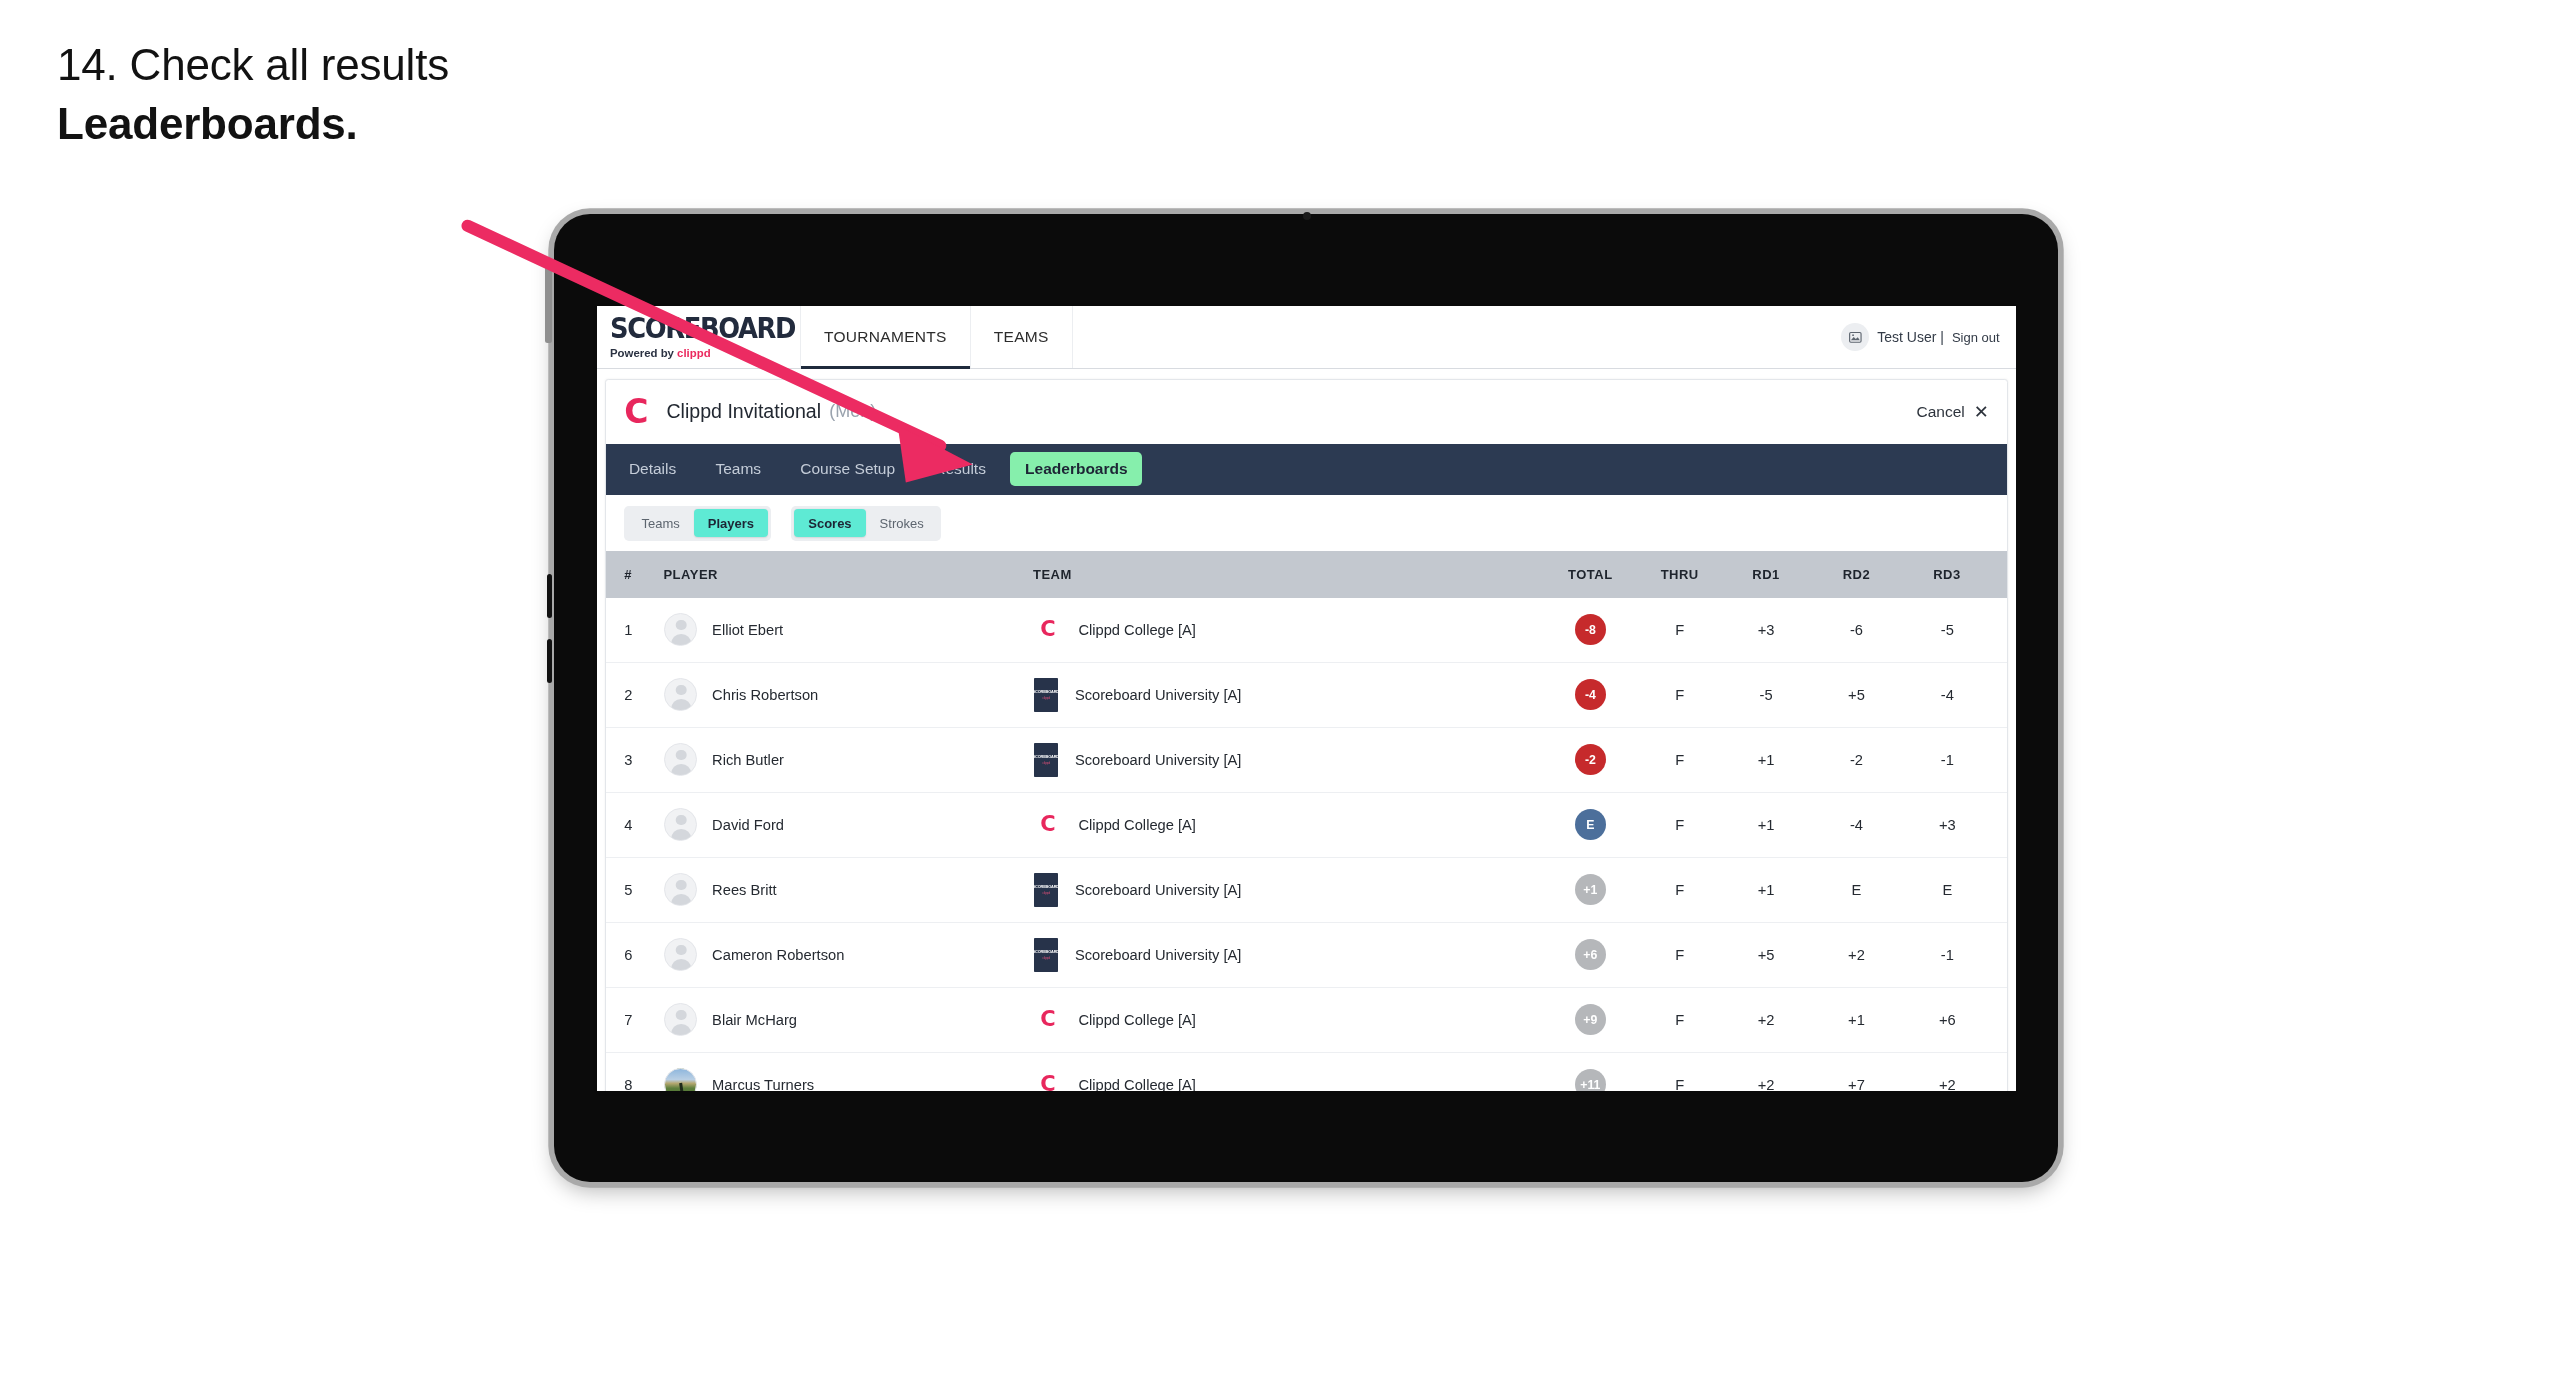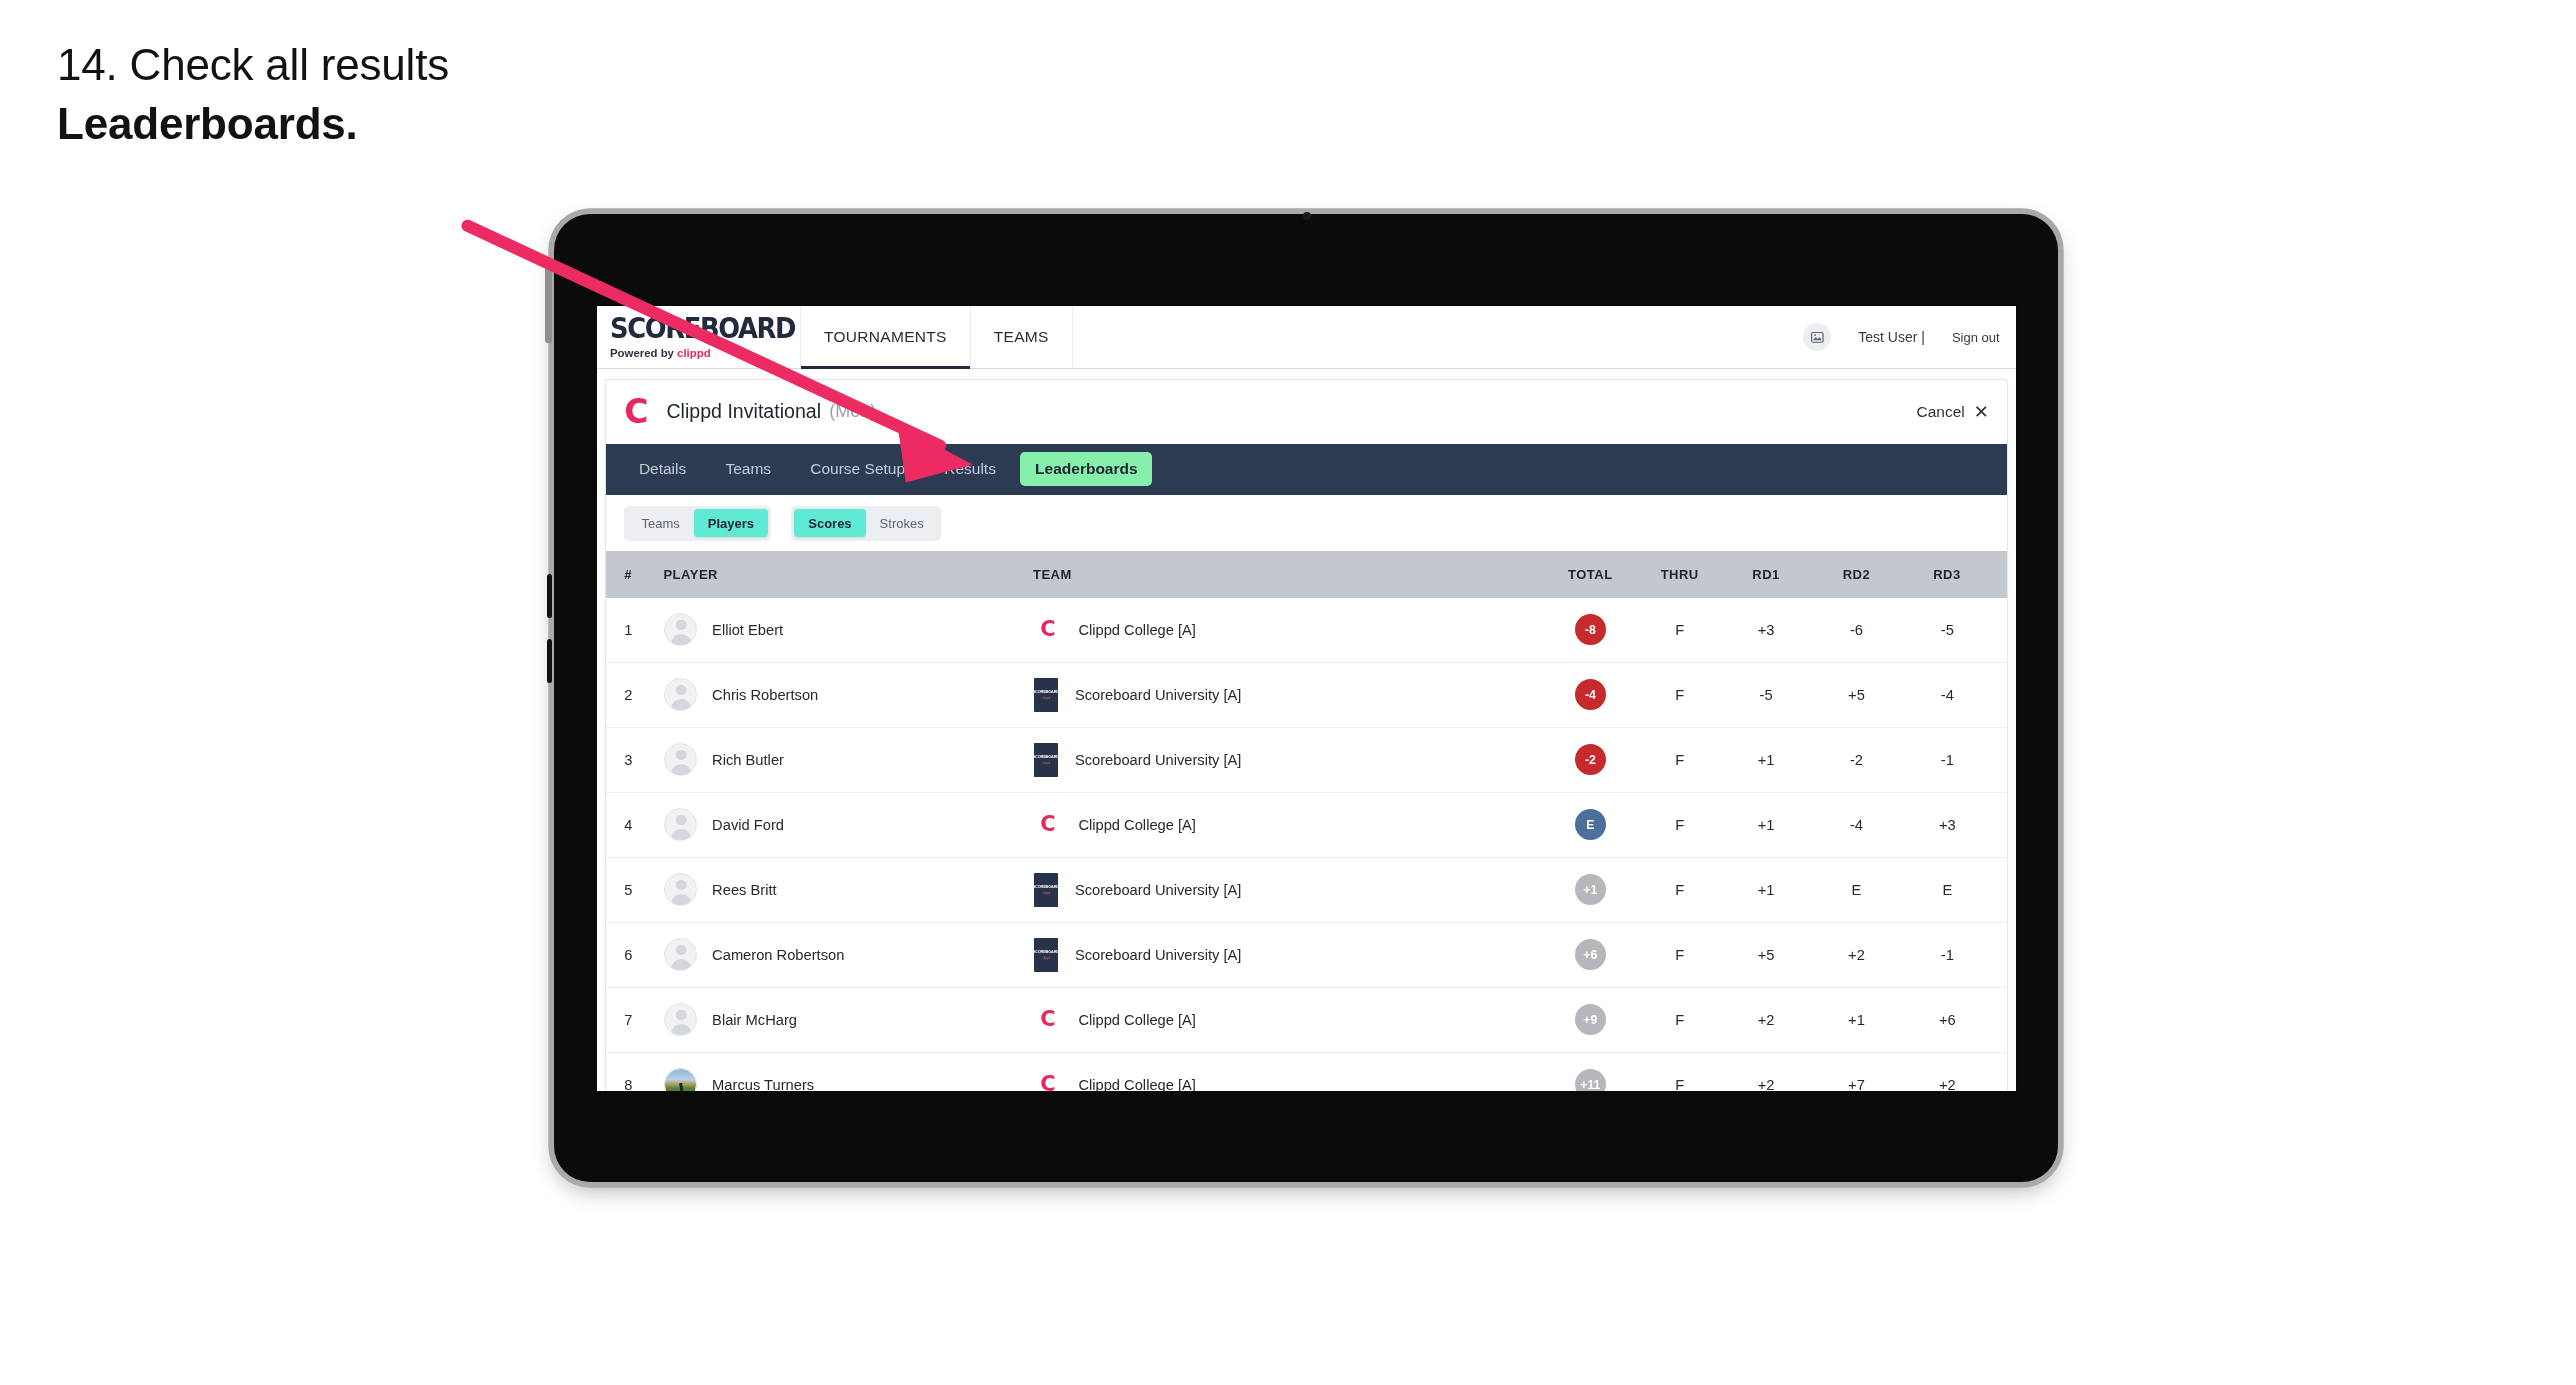--- a/index.html
+++ b/index.html
@@ -157,21 +157,21 @@
     left: 0;
     right: 0;
     bottom: -0.8px;
     height: 3.3px;
     background: #1f2a3c;
   }
   #appbar-spacer { flex: 1; }
   #user-area {
     display: flex;
     align-items: center;
-    gap: 27px;
+    gap: 8px;
     padding-right: 16.4px;
   }
   #avatar-top {
     width: 28px;
     height: 28px;
     border-radius: 50%;
     background: #eceef1;
     display: flex;
     align-items: center;
     justify-content: center;
@@ -231,21 +231,21 @@
     font-size: 18px;
     line-height: 1;
   }
 
   
   #tabstrip {
     background: #2c3a52;
     height: 51px;
     display: flex;
     align-items: center;
-    padding: 0 18px;
+    padding: 0 8px;
     gap: 9.8px;
   }
   .tab {
     font-size: 15.5px;
     color: #c4ccd8;
     padding: 8.2px 14.7px;
     border-radius: 4.9px;
     cursor: pointer;
     white-space: nowrap;
   }

